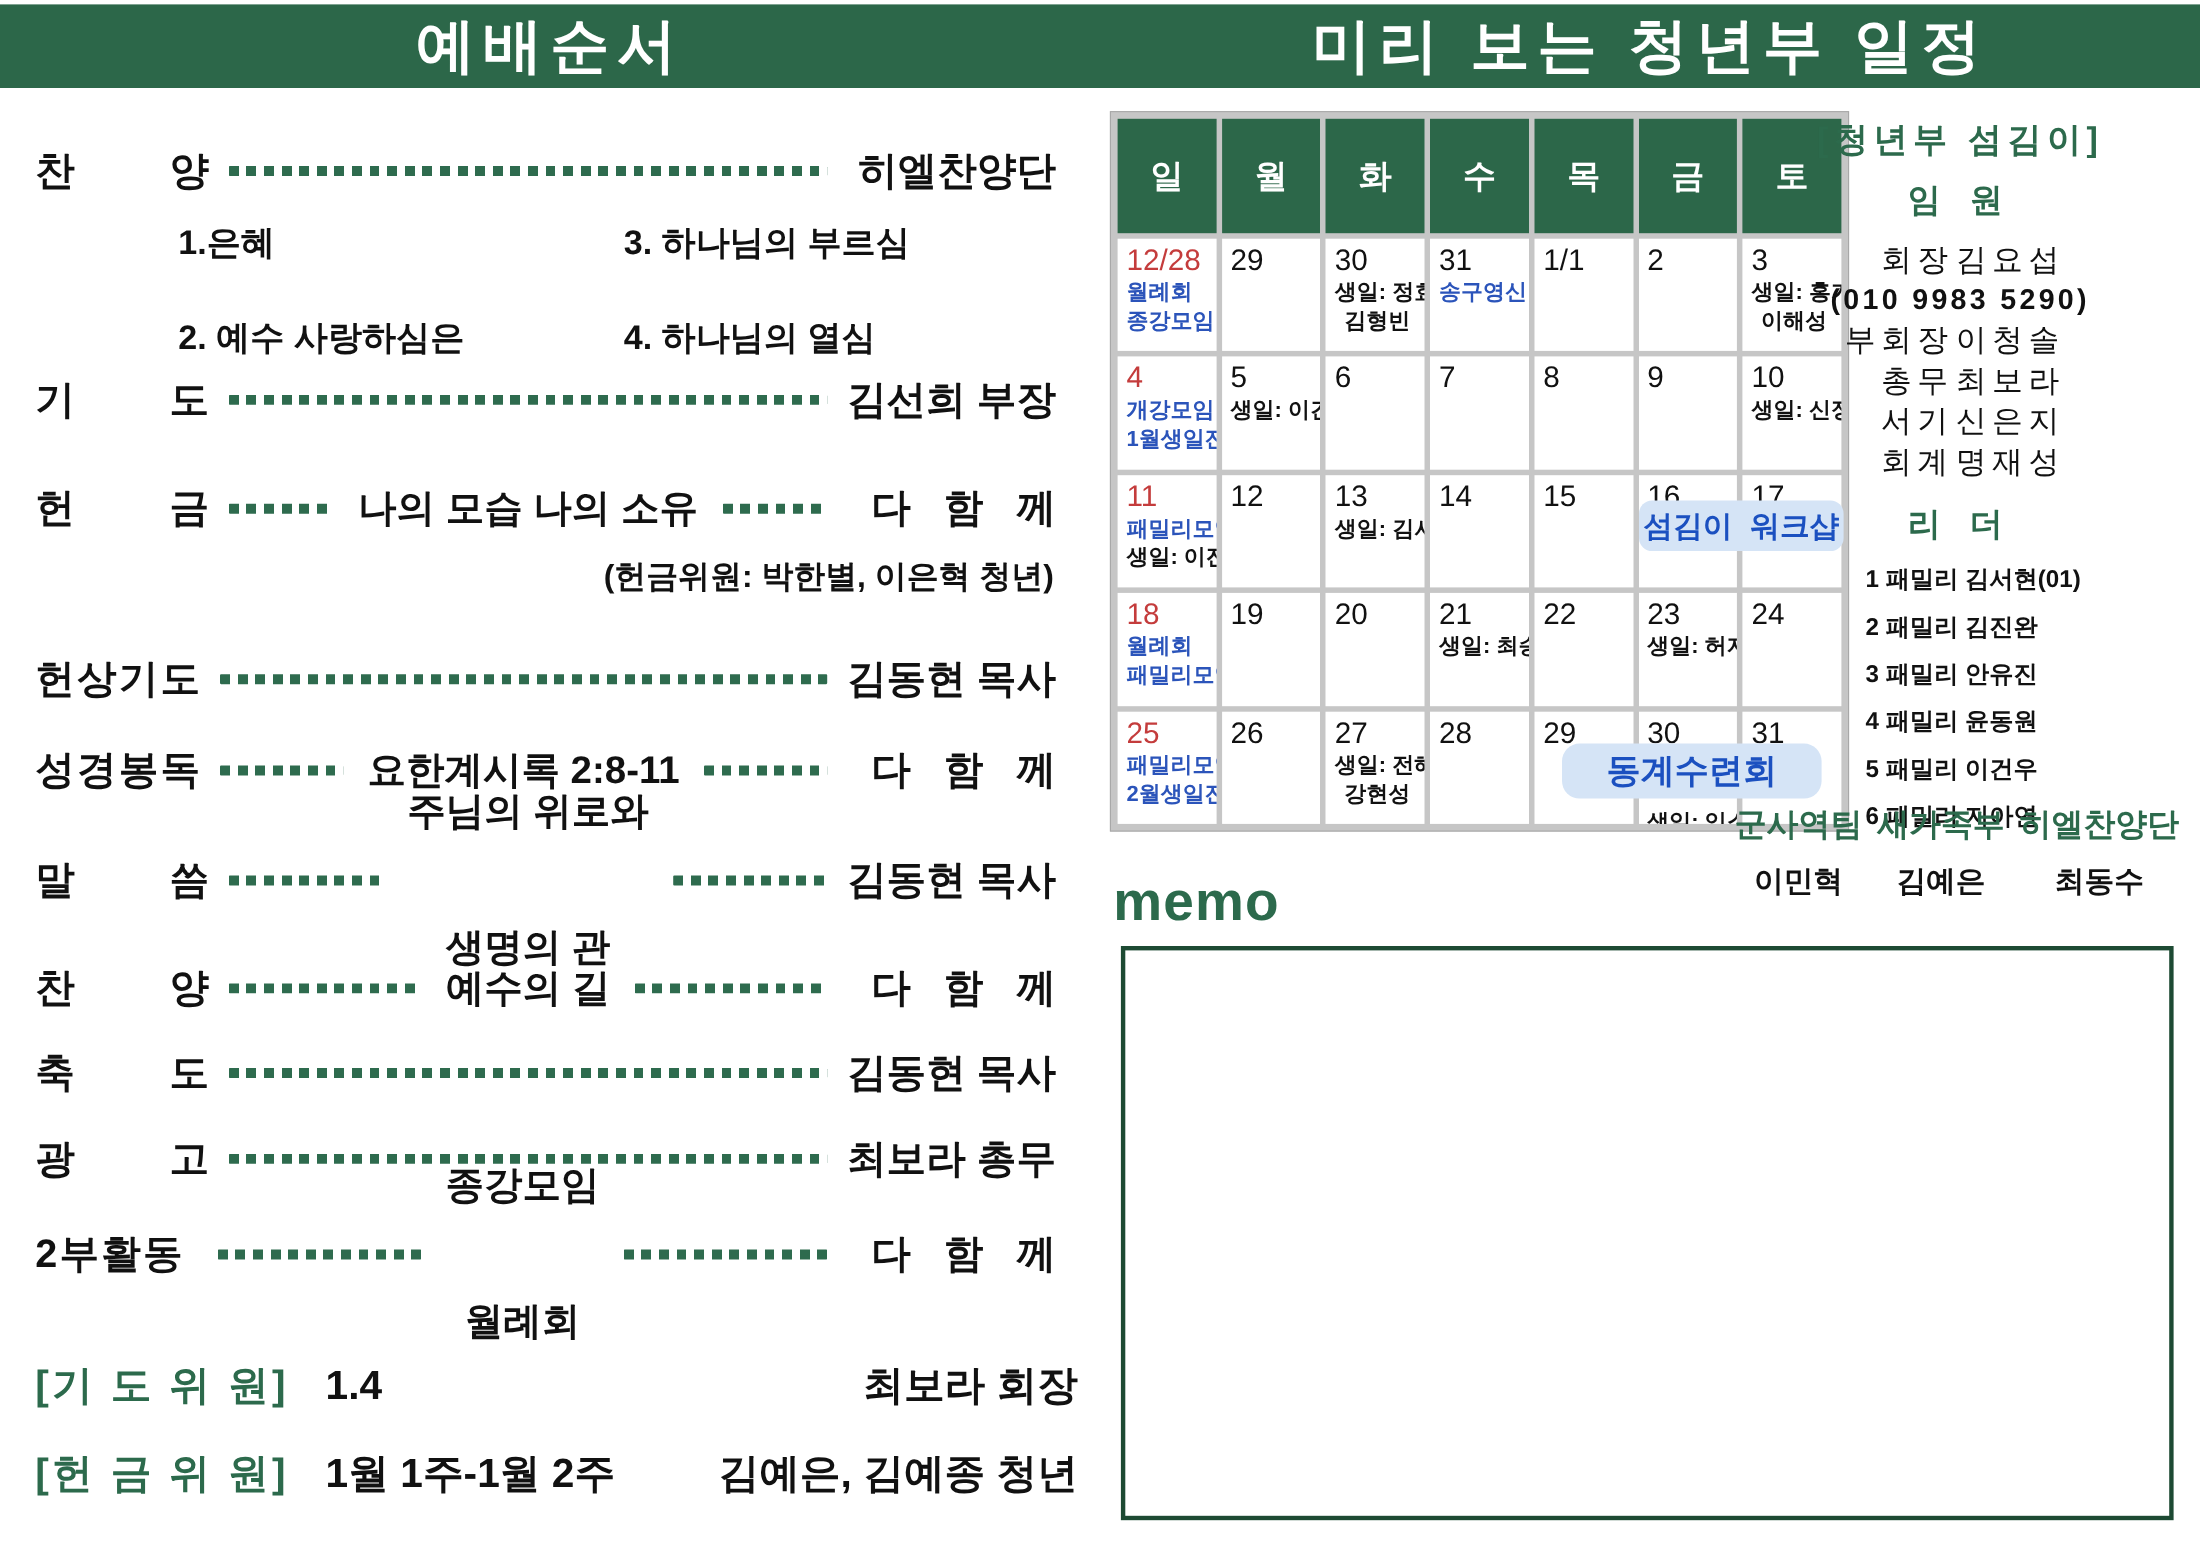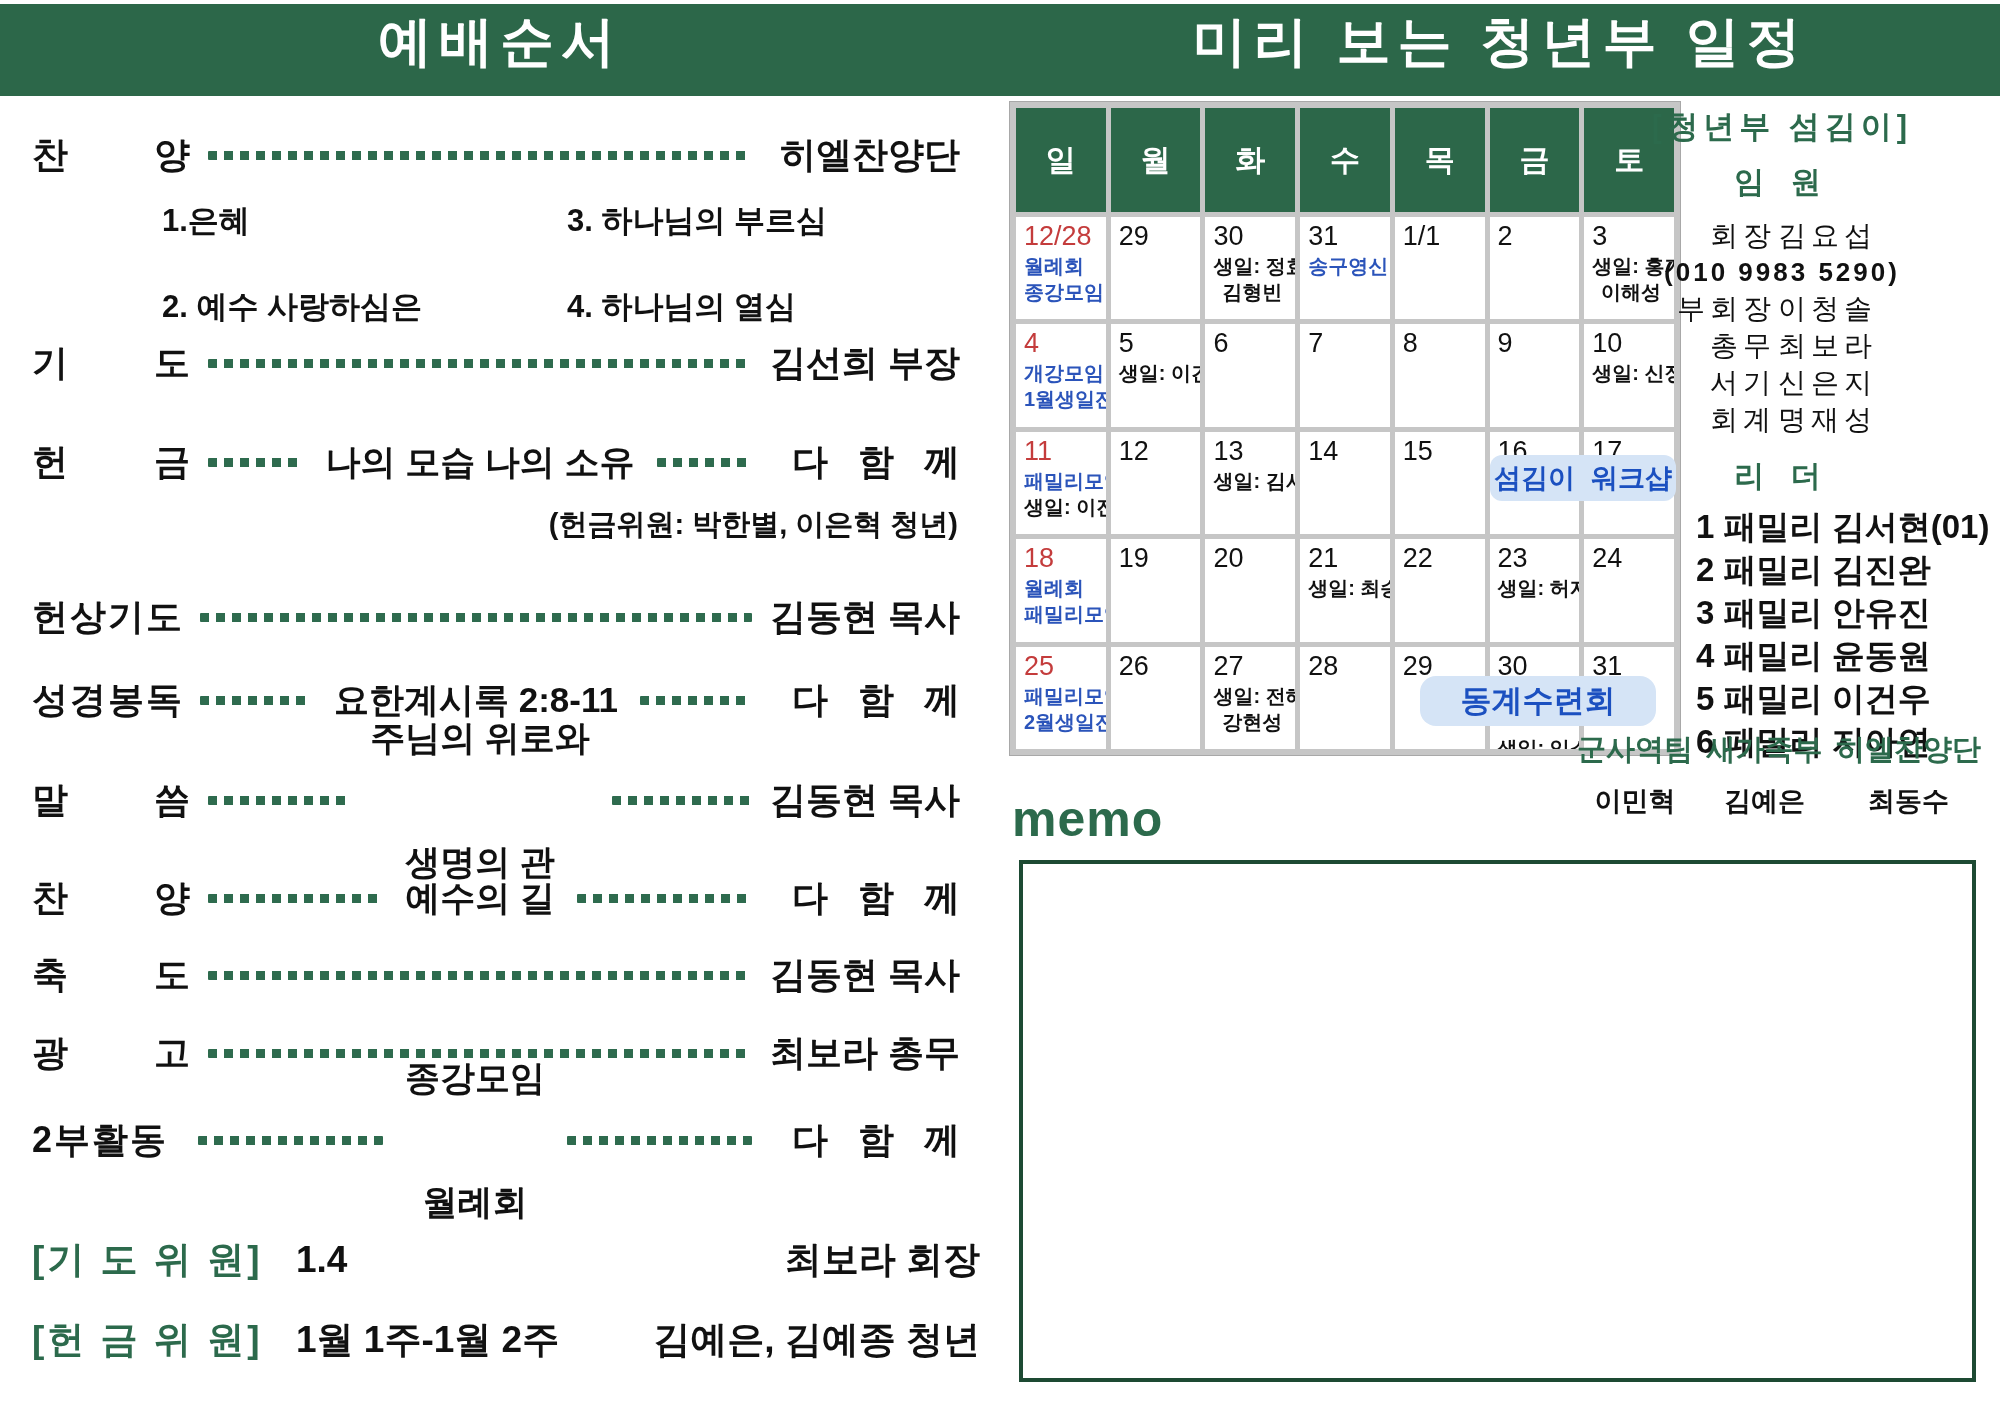--- a/index.html
+++ b/index.html
@@ -2,21 +2,21 @@
 <html><head>
 <meta charset="utf-8">
 <style>
   html,body { margin:0; padding:0; background:#ffffff; }
   .page {
     position:relative; width:2000px; height:1414px; overflow:hidden; background:#ffffff;
     font-family:"Liberation Sans","DejaVu Sans",sans-serif; color:#111;
   }
 
   
-  .band { position:absolute; left:0; top:4px; width:2000px; height:92px; background:#2c6749; }
+  .band { position:absolute; left:0; top:4px; width:2000px; height:76px; background:#2c6749; }
   .band-title {
     position:absolute; top:0; height:76px; display:flex; align-items:center; justify-content:center;
     color:#ffffff; font-size:54px; font-weight:800; letter-spacing:7px; white-space:pre;
   }
   .band-title.lt { left:0; width:1000px; }
   .band-title.rt { left:1000px; width:1000px; }
 
   
   .wrow { position:absolute; left:32px; right:1040px; height:56px; display:flex; align-items:center; }
   .wrow.tall { height:96px; }
@@ -60,21 +60,21 @@
   .serving { position:absolute; left:1636px; top:106px; width:292px; text-align:center; }
   .serv-title { color:#2c6a4c; font-size:31px; font-weight:800; letter-spacing:5px; white-space:pre; }
   .serv-sub { color:#2c6a4c; font-size:30px; font-weight:800; letter-spacing:9px; margin-top:14px; white-space:pre; }
   .off-list { margin-top:14px; }
   .off-row { display:flex; justify-content:center; line-height:37px; font-size:28px; font-weight:400; }
   .off-role { width:118px; text-align:right; letter-spacing:5px; white-space:pre; }
   .off-name { width:128px; text-align:left; margin-left:2px; letter-spacing:5px; white-space:pre; }
   .off-phone { line-height:36px; font-size:26px; font-weight:700; letter-spacing:3px; white-space:pre; }
   .lead-title { color:#2c6a4c; font-size:30px; font-weight:800; letter-spacing:9px; margin-top:18px; white-space:pre; }
   .lead-list { margin-top:8px; text-align:left; padding-left:60px; }
-  .lead-item { font-size:33px; font-weight:800; line-height:43px; white-space:pre; }
+  .lead-item { font-size:22px; font-weight:800; line-height:43px; white-space:pre; }
 
   
   .teams { position:absolute; left:1577px; top:730px; width:404px; display:flex; justify-content:space-between; }
   .team-col { text-align:center; }
   .team-name { color:#2c6a4c; font-size:29px; font-weight:800; white-space:pre; }
   .team-person { font-size:27px; font-weight:800; margin-top:13px; white-space:pre; }
 
   .memo-label { position:absolute; left:1012px; top:790px; color:#2c6a4c; font-size:50px; font-weight:800; letter-spacing:1px; }
   .memo-box { position:absolute; left:1019px; top:860px; width:949px; height:514px; border:4px solid #1d4a33; background:#ffffff; }
 </style>

